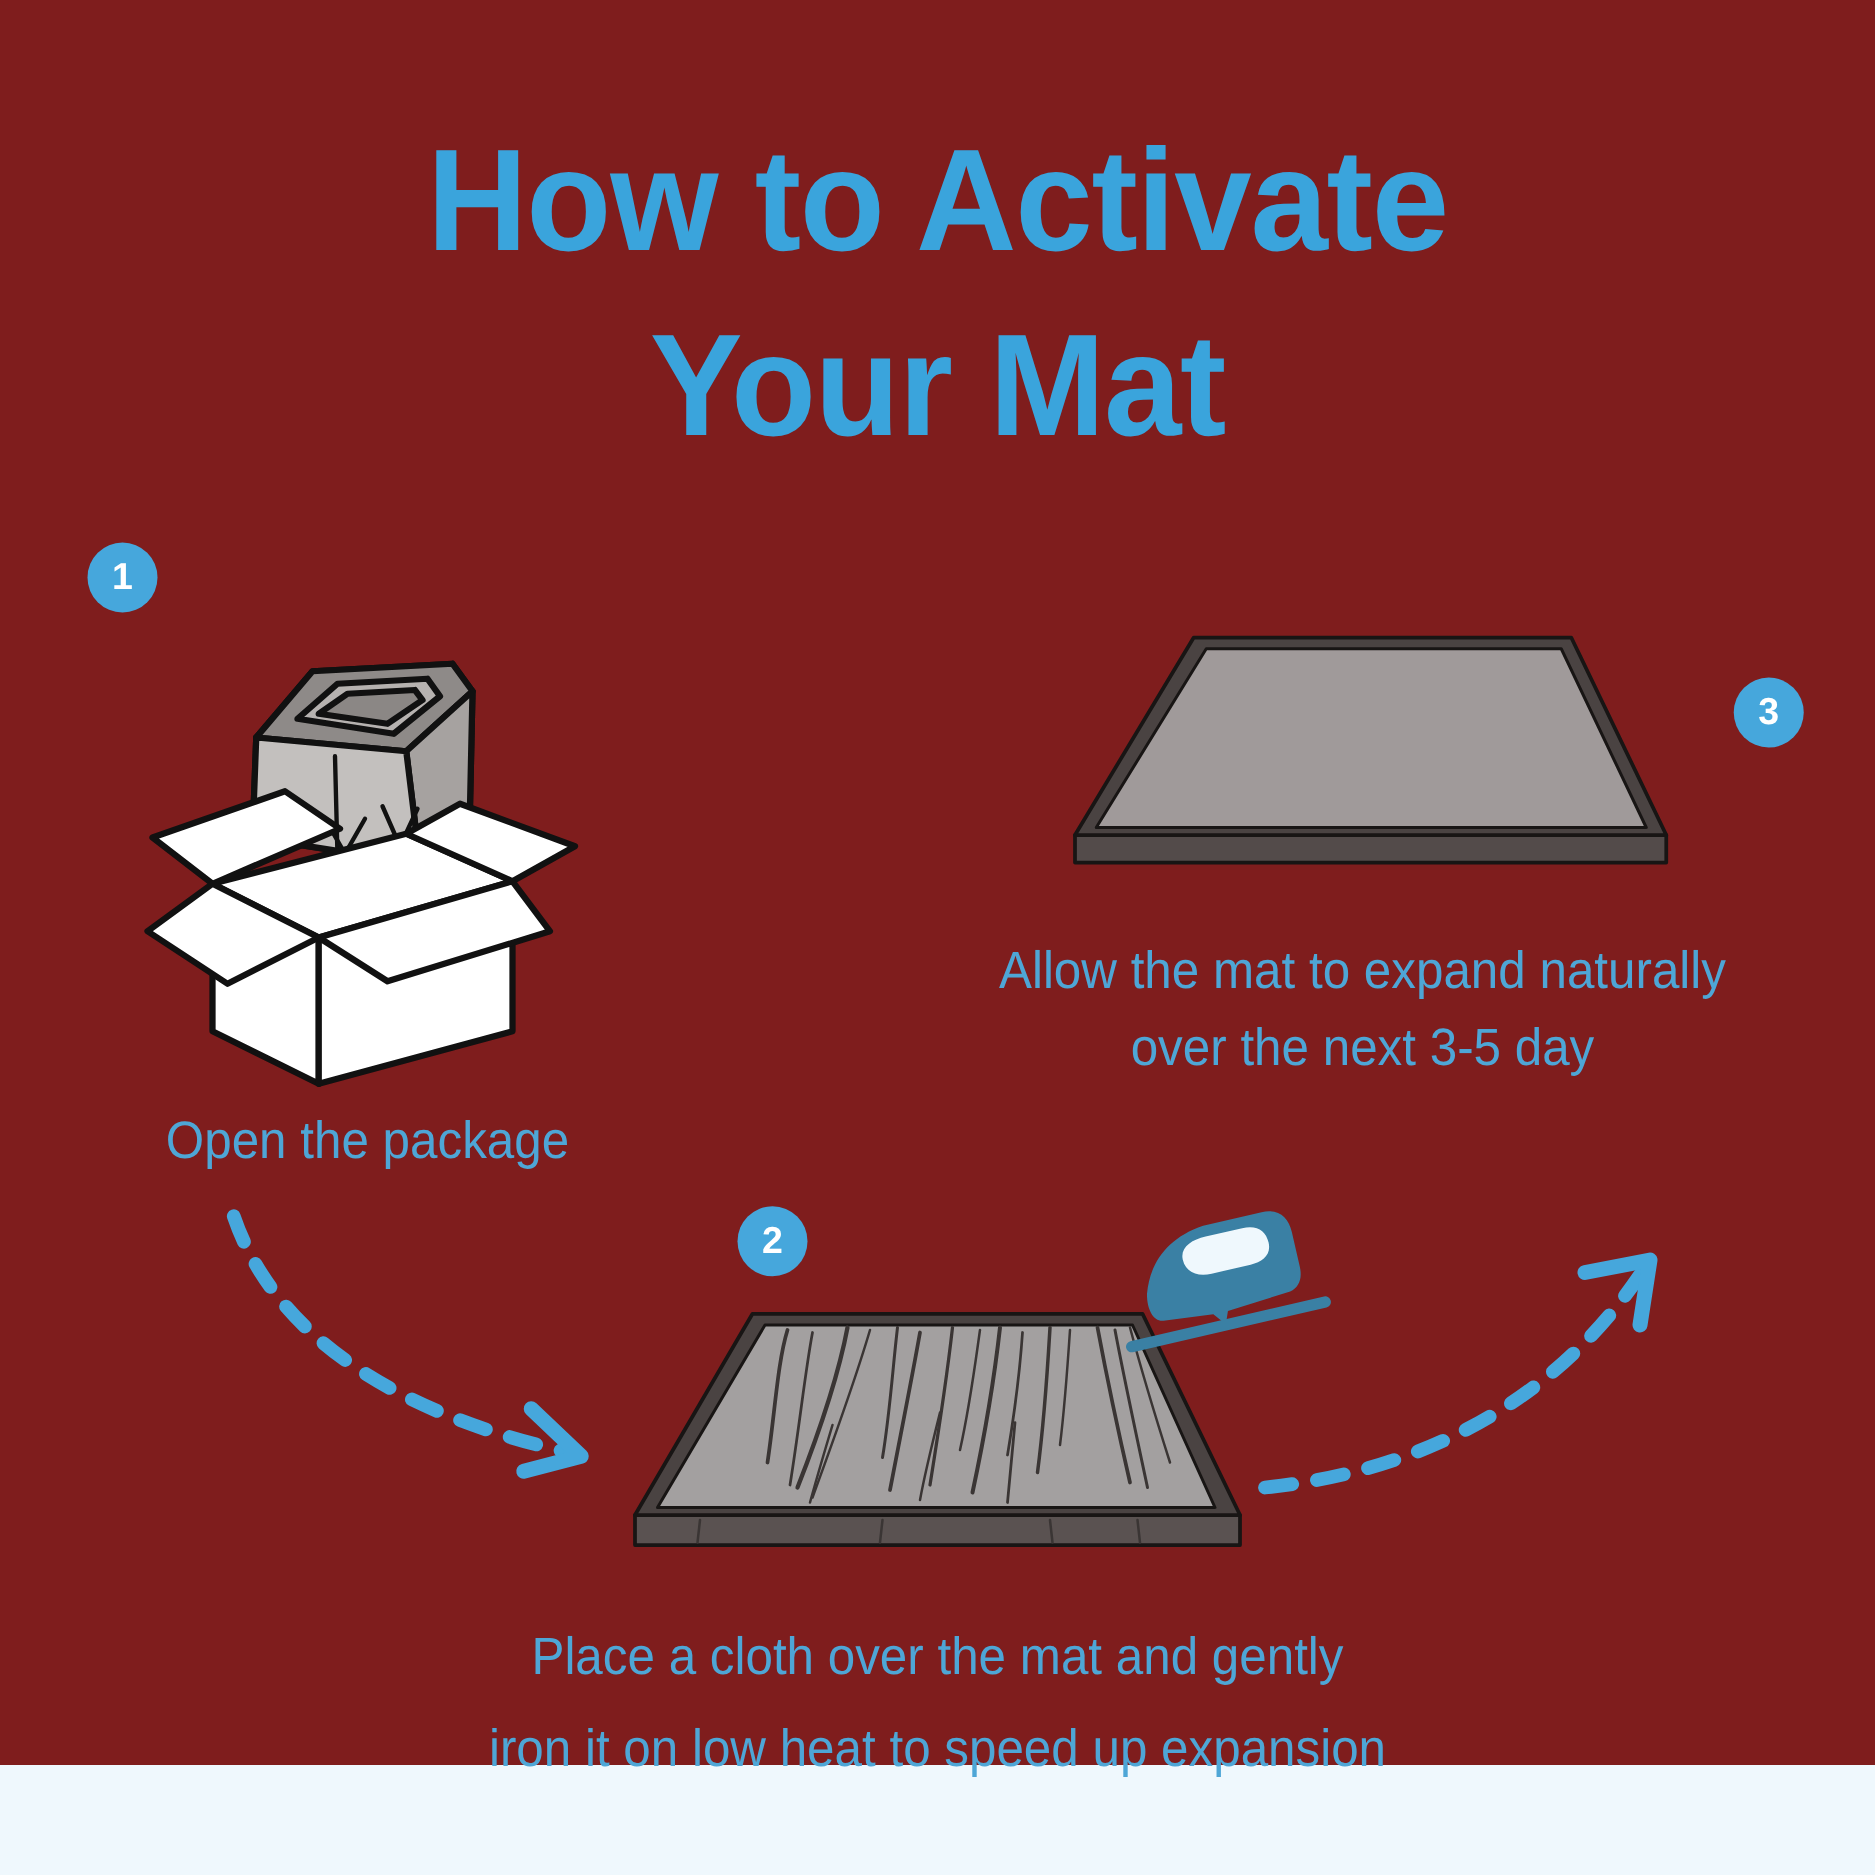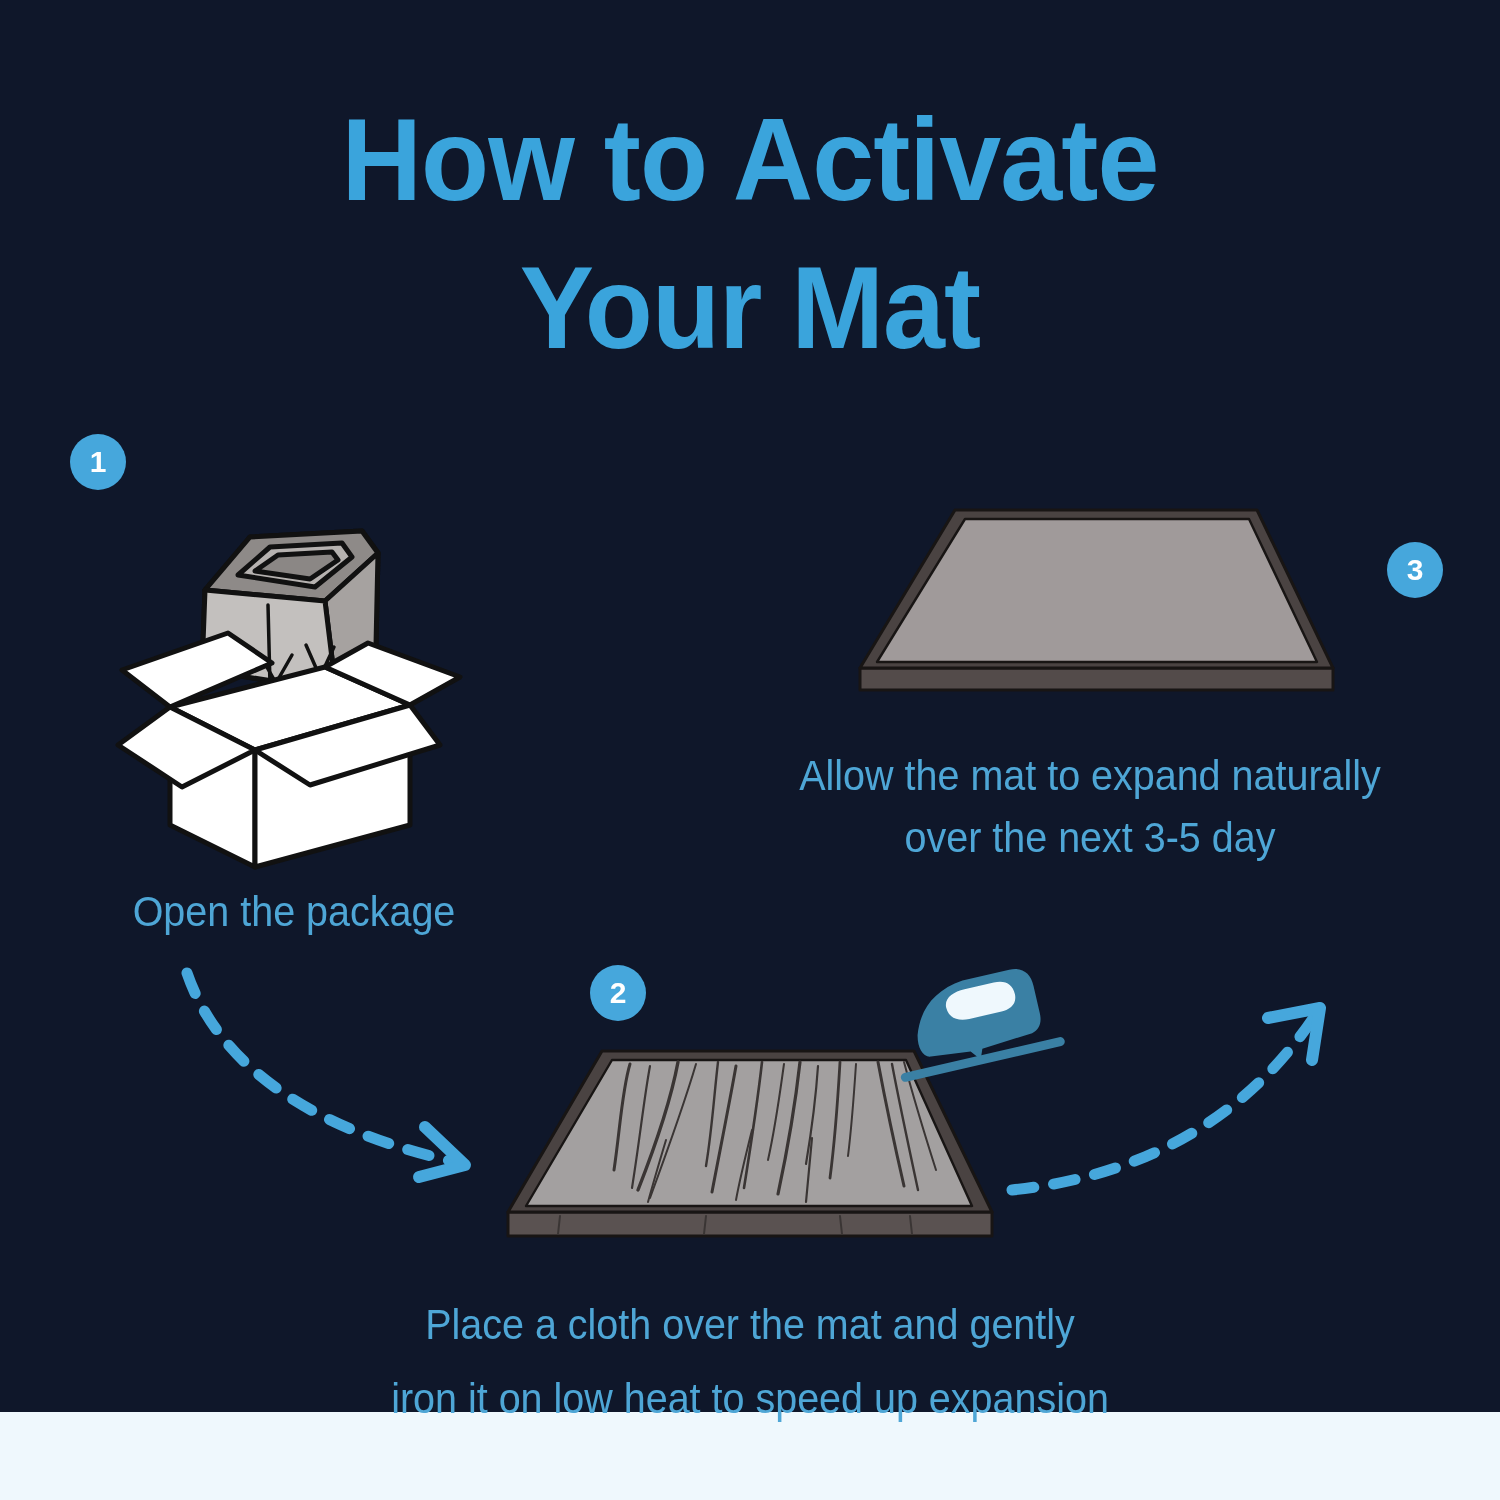--- a/index.html
+++ b/index.html
@@ -11,21 +11,21 @@
     width: 1500px;
     height: 1500px;
     background: #eff8fd;
     font-family: "Liberation Sans", sans-serif;
     overflow: hidden;
   }
   #poster {
     position: relative;
     width: 1500px;
     height: 1412px;
-    background: #0f172a;
+    background: #7f1d1d;
   }
 
   
   .title-block {
     position: absolute;
     top: 86px;
     left: 0;
     width: 1500px;
     text-align: center;
     color: #3aa4dc;

